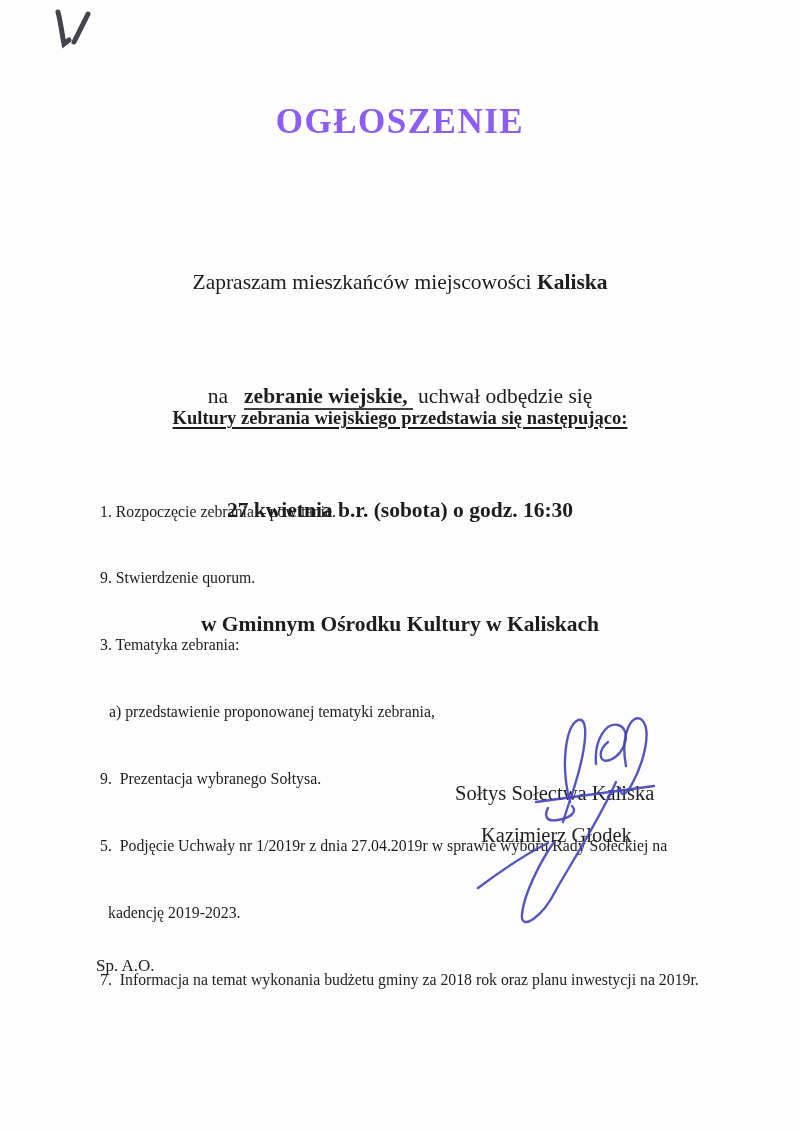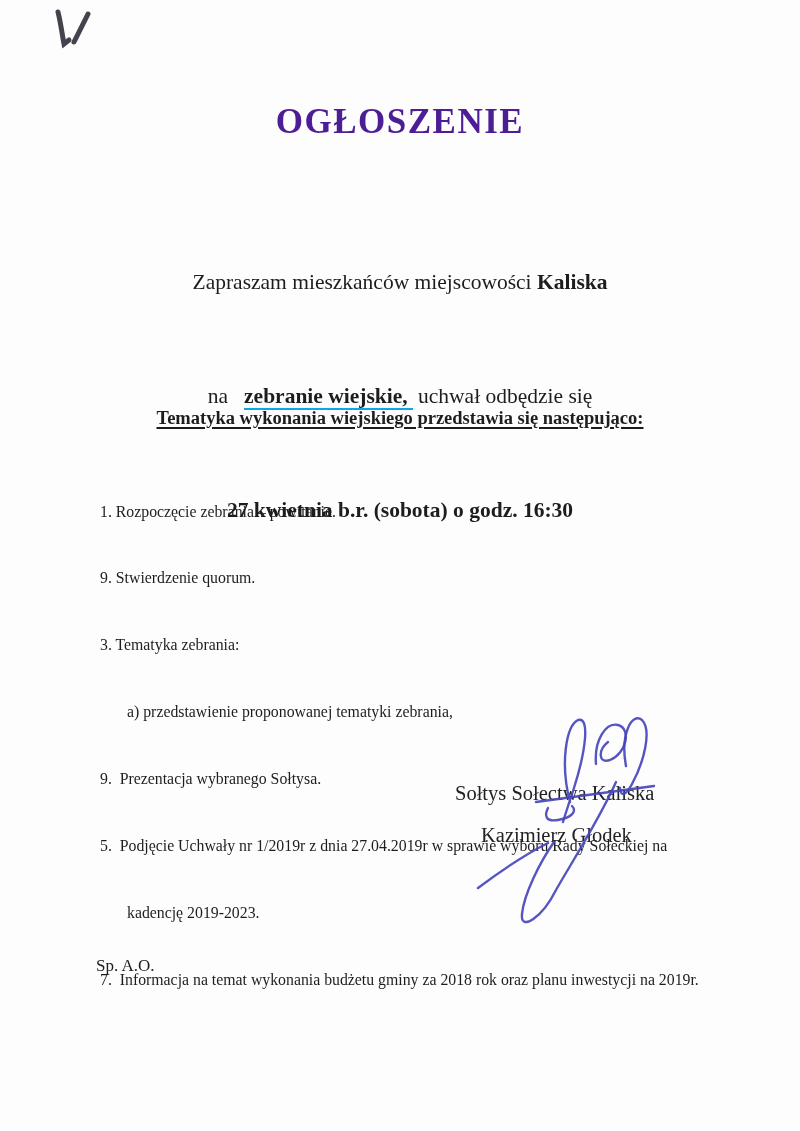--- a/index.html
+++ b/index.html
@@ -9,49 +9,49 @@
     width:800px; height:1131px;
     background:#fdfdfd;
     overflow:hidden;
     font-family:"Liberation Serif", serif;
     color:#1d1d1d;
   }
   .title {
     position:absolute; top:102px; left:0; width:100%;
     text-align:center;
     font-size:35px; font-weight:700; letter-spacing:1.5px;
-    color:#4c1d95;
+    color:#8b5cf6;
   }
   .intro {
     position:absolute; top:187px; left:0; width:100%;
     text-align:center;
     font-size:21.5px; line-height:38px;
     white-space:pre-wrap;
   }
   .intro .b { font-weight:700; }
   .intro .u {
     font-weight:700;
-    border-bottom:2px solid #0ea5e9;
+    border-bottom:2px solid #404040;
     padding-right:5px;
   }
   .agenda-heading {
     position:absolute; top:408px; left:0; width:100%;
     text-align:center;
     font-size:18.5px; font-weight:700;
     text-decoration:underline;
     text-decoration-thickness:2px;
     text-underline-offset:3px;
   }
   .agenda {
     position:absolute; top:456px; left:100px; width:640px;
     font-size:15.8px; line-height:22.3px;
     white-space:pre-wrap;
   }
-  .agenda .li-1 { margin-left:27px; }
-  .agenda .li-2 { margin-left:27px; }
+  .agenda .li-1 { margin-left:9px; }
+  .agenda .li-2 { margin-left:8px; }
   .sig-line1 {
     position:absolute; top:782px; left:455px;
     font-size:20.5px; color:#222;
   }
   .sig-line2 {
     position:absolute; top:824px; left:481px;
     font-size:20.5px; color:#222;
   }
   .signature-svg {
     position:absolute; top:700px; left:420px;
@@ -85,23 +85,24 @@
     <path d="M10,10 C13,22 14,32 16,42 L21,38" fill="none" stroke-width="5" stroke-linecap="round" stroke="#23232f"></path>
     <path d="M26,40 C31,30 36,20 40,12" fill="none" stroke-width="5" stroke-linecap="round" stroke="#23232f"></path>
   </svg>
 
   <div class="title">OGŁOSZENIE</div>
 
   <div class="intro">
     <div><span>Zapraszam mieszkańców miejscowości </span><span class="b">Kaliska</span></div>
     <div><span>na   </span><span class="u">zebranie wiejskie,</span><span> uchwał odbędzie się</span></div>
     <div class="b">27 kwietnia b.r. (sobota) o godz. 16:30</div>
+    <div class="b">w Gminnym Ośrodku Kultury w Kaliskach</div>
   </div>
 
-  <div class="agenda-heading">Tematyka wykonania wiejskiego przedstawia się następująco:</div>
+  <div class="agenda-heading">Kultury zebrania wiejskiego przedstawia się następująco:</div>
 
   <div class="agenda">
     <div>1. Rozpoczęcie zebrania – powitanie.</div>
     <div>9. Stwierdzenie quorum.</div>
     <div>3. Tematyka zebrania:</div>
     <div class="li-1">a) przedstawienie proponowanej tematyki zebrania,</div>
     <div>9.  Prezentacja wybranego Sołtysa.</div>
     <div>5.  Podjęcie Uchwały nr 1/2019r z dnia 27.04.2019r w sprawie wyboru Rady Sołeckiej na</div>
     <div class="li-2">kadencję 2019-2023.</div>
     <div>7.  Informacja na temat wykonania budżetu gminy za 2018 rok oraz planu inwestycji na 2019r.</div>

